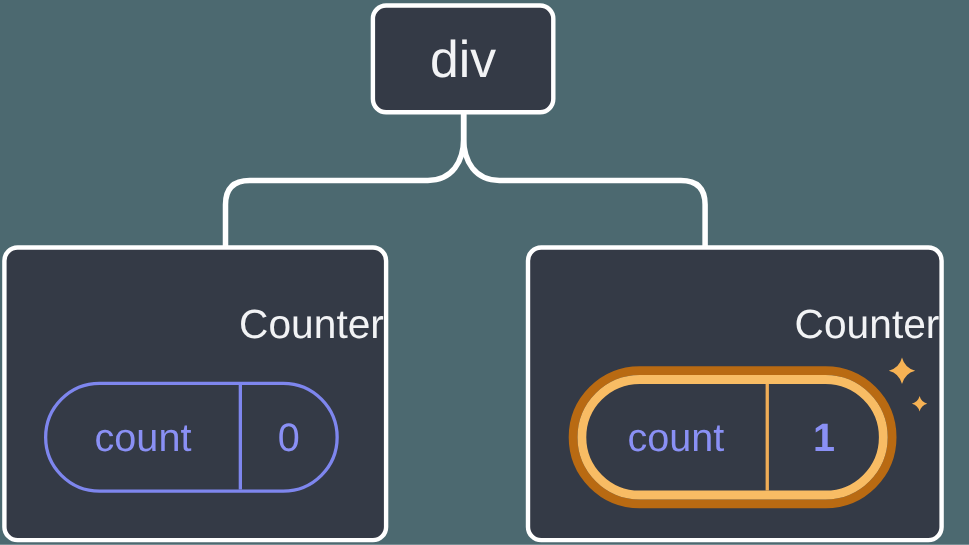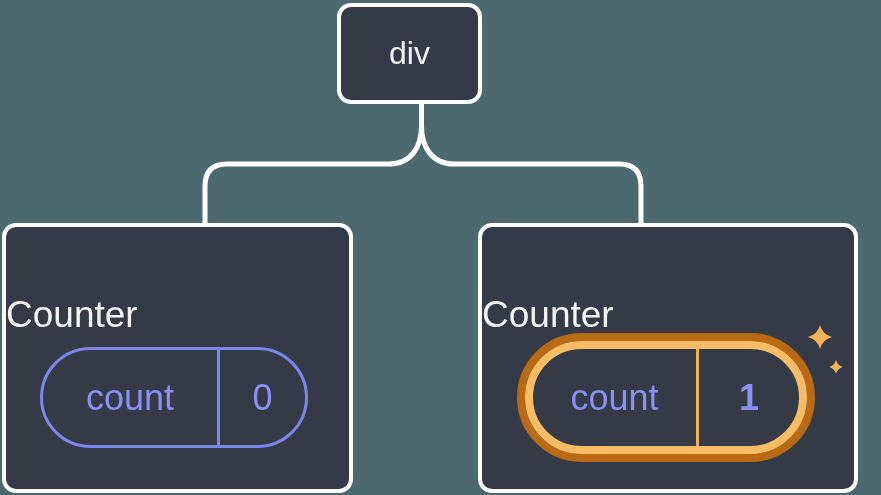--- a/index.html
+++ b/index.html
@@ -7,29 +7,29 @@
     position:relative; width:881px; height:495px;
     background:#4C6970; overflow:hidden;
     font-family:"Liberation Sans", sans-serif;
   }
   .connectors { position:absolute; left:0; top:0; width:881px; height:495px; }
   .node {
     position:absolute; box-sizing:border-box;
     background:#343A46; border:4px solid #FFFFFF; border-radius:14px;
   }
   .root-node {
-    left:337px; top:3px; width:145px; height:101px;
+    left:337px; top:3px; width:168px; height:101px;
     display:flex; align-items:center; justify-content:center;
-    color:#F2F3F5; font-size:32px;
+    color:#F2F3F5; font-size:47px;
   }
   .card { display:block; }
   .card-left  { left:2px;   top:223px; width:351px; height:270px; }
   .card-right { left:478px; top:223px; width:380px; height:270px; }
   .card-title {
-    margin-top:66px; text-align:left;
+    margin-top:46px; text-align:right;
     color:#F2F3F5; font-size:37px; line-height:44px;
   }
   
   .pill {
     position:absolute; left:34px; top:120px; width:268px; height:101px;
     box-sizing:border-box; border:3px solid #7E86EE; border-radius:60px;
     display:flex; color:#8A90F5; font-size:36px;
   }
   .pill .seg-key {
     box-sizing:border-box; width:177px; border-right:3px solid #7E86EE;

